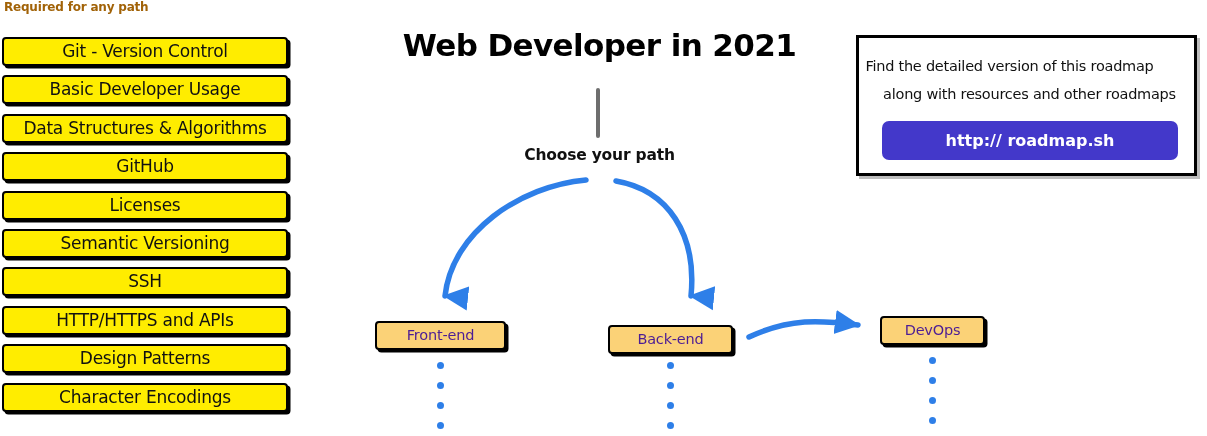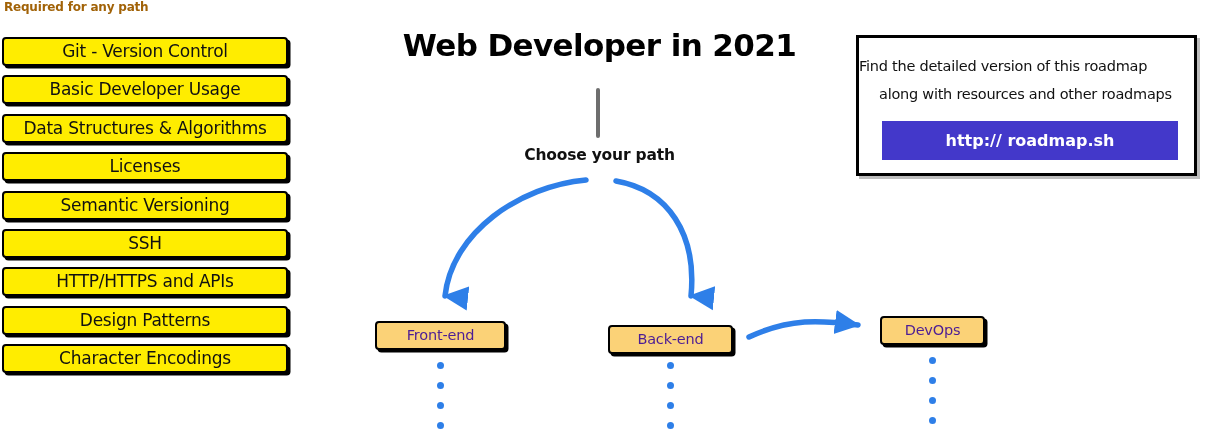--- a/index.html
+++ b/index.html
@@ -152,40 +152,41 @@
     height: 141px;
     background: #ffffff;
     border: 3px solid #000000;
     box-sizing: border-box;
     box-shadow: 3px 3px 0 #bdbdbd;
   }
   .info-line {
     position: absolute;
     left: 0;
     width: 301px;
-    text-align: left;
+    text-align: center;
     font-size: 14.5px;
     color: #111111;
     letter-spacing: -0.25px;
     white-space: nowrap;
   }
   #info-line-1 { top: 20px; }
   #info-line-2 { top: 48px; margin-left: 20px; }
 
   #roadmap-link-button {
     position: absolute;
     left: 23px;
     top: 83px;
     width: 296px;
     height: 39px;
     background: #4338ca;
     display: flex;
     align-items: center;
     justify-content: center;
     cursor: pointer;
+    border-radius: 7px;
   }
   #roadmap-link-button .label {
     font-size: 16px;
     font-weight: bold;
     color: #ffffff;
     letter-spacing: 0px;
     white-space: nowrap;
   }
 </style>
 </head>
@@ -195,20 +196,23 @@
 
 <div id="required-list">
   <div class="req-box">
     <span class="label">Git - Version Control</span>
   </div>
   <div class="req-box">
     <span class="label">Basic Developer Usage</span>
   </div>
   <div class="req-box">
     <span class="label">Data Structures &amp; Algorithms</span>
+  </div>
+  <div class="req-box">
+    <span class="label">GitHub</span>
   </div>
   <div class="req-box">
     <span class="label">Licenses</span>
   </div>
   <div class="req-box">
     <span class="label">Semantic Versioning</span>
   </div>
   <div class="req-box">
     <span class="label">SSH</span>
   </div>

